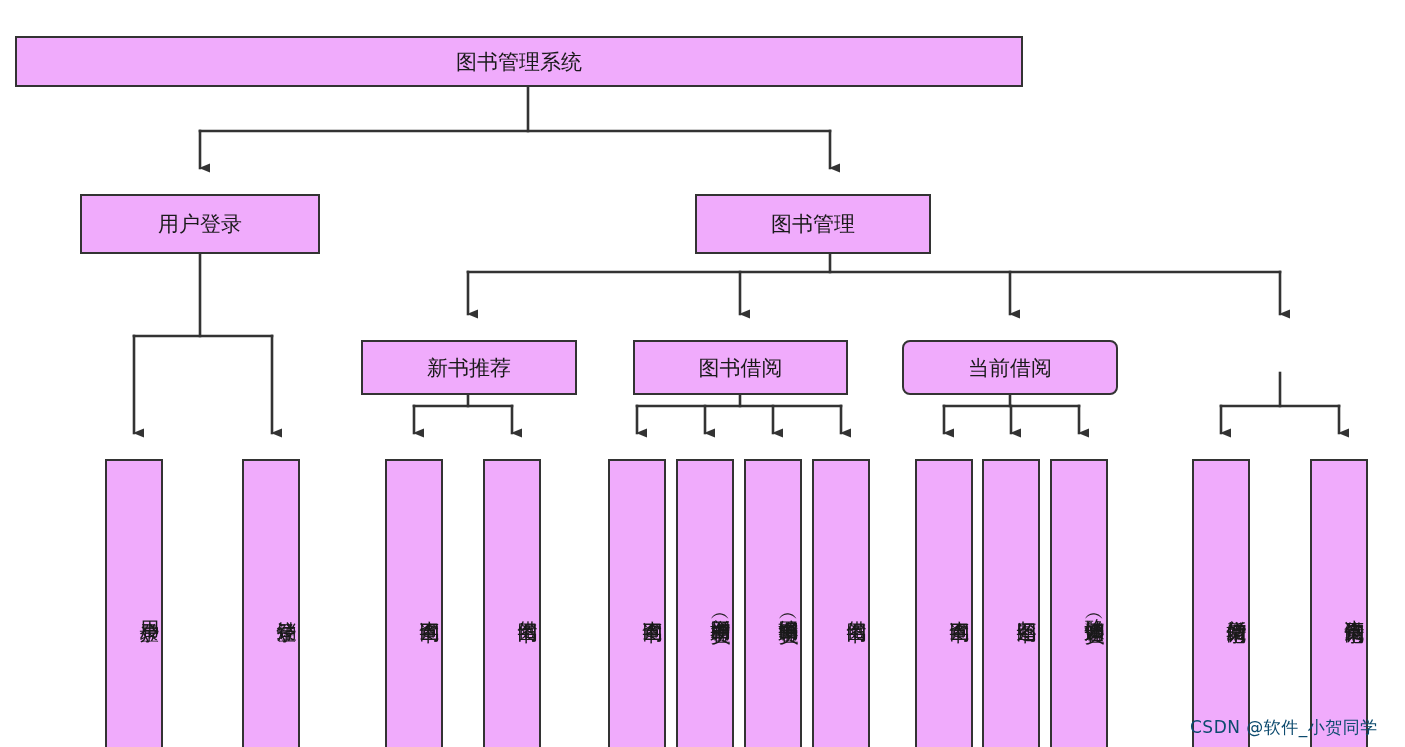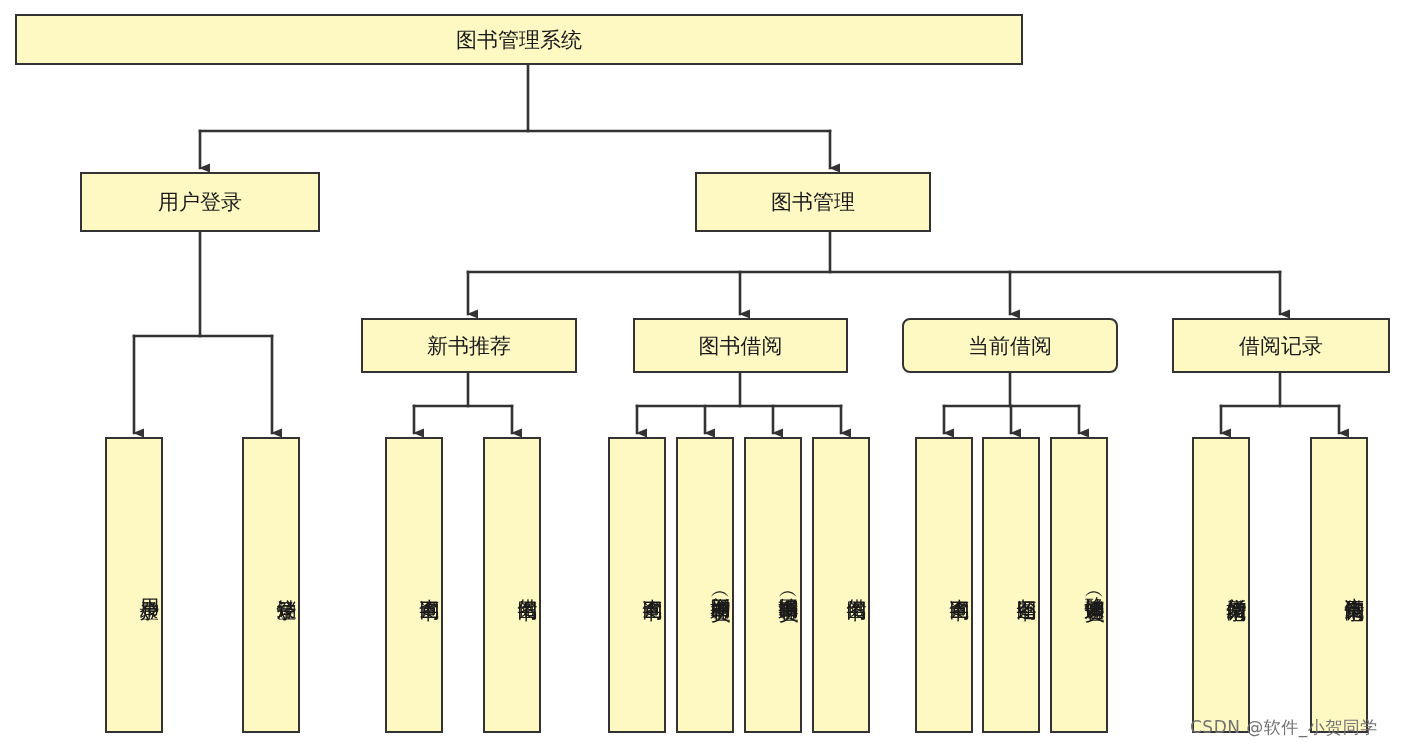--- a/index.html
+++ b/index.html
@@ -22,28 +22,29 @@
     position: absolute;
     left: 0;
     top: 0;
     width: 1405px;
     height: 747px;
     pointer-events: none;
   }
   .node {
     position: absolute;
     box-sizing: border-box;
-    background: #fef9c3;
+    background: #f0abfc;
     border: 2px solid #333333;
     display: flex;
     align-items: center;
     justify-content: center;
     text-align: center;
     color: #1a1a1a;
     z-index: 2;
+    margin-top: 22px;
   }
   .node.root      { font-size: 21px; }
   .node.level2    { font-size: 21px; }
   .node.level3    { font-size: 21px; }
   .node.leaf {
     font-size: 20px;
     writing-mode: vertical-rl;
     text-orientation: upright;
     line-height: 1.15;
     letter-spacing: 1px;
@@ -52,21 +53,21 @@
     justify-content: center;
   }
   .node.leaf .label {
     writing-mode: vertical-rl;
     text-orientation: upright;
     display: block;
   }
   .watermark {
     position: absolute;
     font-size: 17px;
-    color: #737373;
+    color: #0c4a6e;
     letter-spacing: 0.5px;
     white-space: nowrap;
     z-index: 3;
     user-select: none;
   }
 </style>
 </head>
 <body>
 
 <div id="diagram-root">
@@ -134,23 +135,20 @@
 
   <div class="node level3" style="left:361px; top:318px; width:216px; height:55px;">
     <span class="label">新书推荐</span>
   </div>
   <div class="node level3" style="left:633px; top:318px; width:215px; height:55px;">
     <span class="label">图书借阅</span>
   </div>
   <div class="node level3" style="left:902px; top:318px; width:216px; height:55px;border-radius:8px;">
     <span class="label">当前借阅</span>
   </div>
-  <div class="node level3" style="left:1172px; top:318px; width:218px; height:55px;">
-    <span class="label">借阅记录</span>
-  </div>
 
   <div class="node leaf" style="left:105px; top:437px; width:58px; height:296px;">
     <span class="label">用户登录</span>
   </div>
   <div class="node leaf" style="left:242px; top:437px; width:58px; height:296px;">
     <span class="label">注销登录</span>
   </div>
 
   <div class="node leaf" style="left:385px; top:437px; width:58px; height:296px;">
     <span class="label">查询图书</span>

